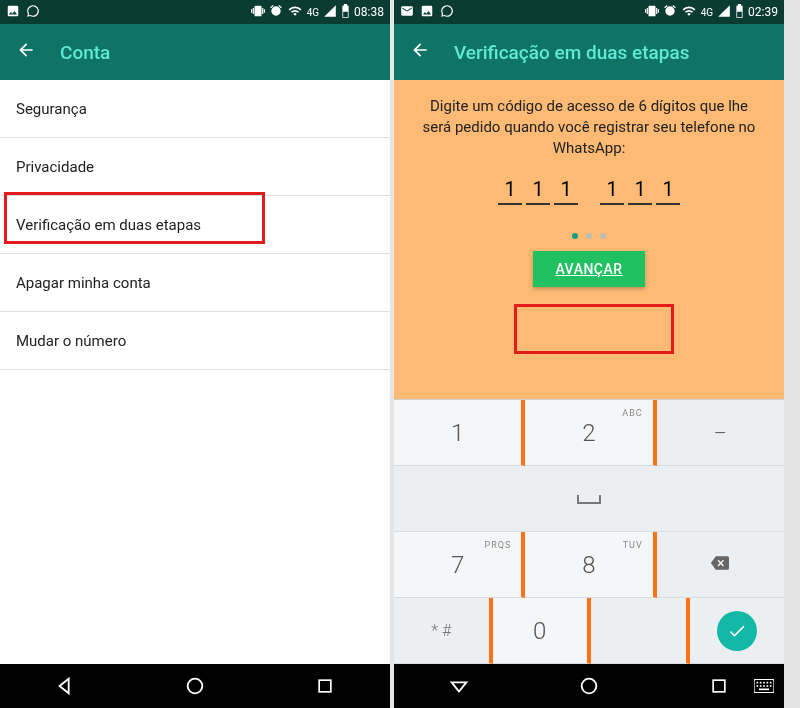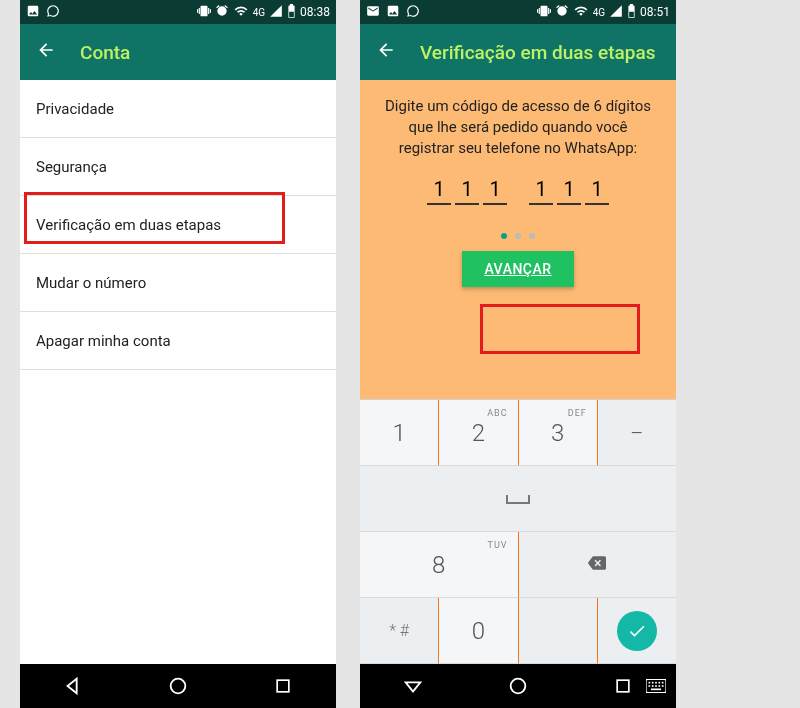--- a/index.html
+++ b/index.html
@@ -1,40 +1,40 @@
 <!DOCTYPE html>
 <html><head>
 <meta charset="utf-8">
 <style>
 * { margin: 0; padding: 0; box-sizing: border-box; font-family: Roboto, Arial, sans-serif; }
 body { background: #e5e5e5; display: flex; gap: 4px; width: 800px; height: 708px; }
-.phone { width: 316px; height: 708px; background: #fff; display: flex; flex-direction: column; position: relative; margin-left: 20px; }
+.phone { width: 390px; height: 708px; background: #fff; display: flex; flex-direction: column; position: relative; }
 .status-bar { height: 24px; background: #0b3c34; color: #fff; display: flex; align-items: center; justify-content: space-between; padding: 0 6px; font-size: 12px; }
 .status-left, .status-right { display: flex; align-items: center; gap: 6px; }
 .status-right { gap: 4px; }
-.app-bar { height: 56px; background: #0f7466; color: #bef264; display: flex; align-items: center; padding: 0 16px; gap: 24px; }
+.app-bar { height: 56px; background: #0f7466; color: #5eead4; display: flex; align-items: center; padding: 0 16px; gap: 24px; }
 .app-bar .title { font-size: 19px; font-weight: 500; }
 .back-arrow { width: 20px; height: 20px; }
 .list { flex: 1; background: #fff; }
 .list-item { height: 58px; display: flex; align-items: center; padding: 0 16px; border-bottom: 1px solid #e0e0e0; font-size: 15px; color: #222; }
 .highlight-red { border: 3px solid #e21b1b; position: absolute; pointer-events: none; }
 
 .instruction { text-align: center; padding: 16px 24px 8px; font-size: 15px; color: #222; line-height: 1.4; }
 .pin-row { display: flex; justify-content: center; gap: 6px; margin-top: 10px; }
 .pin-group { display: flex; gap: 4px; }
 .pin-digit { width: 24px; text-align: center; font-size: 20px; border-bottom: 2px solid #333; padding-bottom: 2px; }
 .dots { display: flex; justify-content: center; gap: 8px; margin-top: 28px; }
 .dot { width: 6px; height: 6px; border-radius: 50%; background: #bbb; }
 .dot.active { background: #0f9d84; }
 .btn-row { display: flex; justify-content: center; margin-top: 12px; position: relative; }
 .btn-primary { background: #1fc160; color: #fff; border: none; padding: 10px 22px; font-size: 14px; font-weight: 500; letter-spacing: 0.5px; box-shadow: 0 2px 4px rgba(0,0,0,0.25); text-decoration: underline; }
 
 .keyboard { background: #eceff1; border-top: 1px solid #d0d0d0; }
 .kb-row { display: flex; }
-.kb-key { flex: 1; height: 66px; display: flex; align-items: center; justify-content: center; flex-direction: column; border-right: 1px solid #f97316; border-bottom: 1px solid #dadada; background: #f5f6f7; position: relative; }
+.kb-key { flex: 1; height: 66px; display: flex; align-items: center; justify-content: center; flex-direction: column; border-right: 4px solid #f97316; border-bottom: 1px solid #dadada; background: #f5f6f7; position: relative; }
 .kb-key:last-child { border-right: none; }
 .kb-num { font-size: 24px; color: #555; font-weight: 300; }
 .kb-let { font-size: 9px; color: #888; position: absolute; top: 8px; right: 10px; letter-spacing: 1px; }
 .kb-fab { width: 40px; height: 40px; border-radius: 50%; background: #14b8a6; display: flex; align-items: center; justify-content: center; }
 
 .nav-bar { height: 44px; background: #000; display: flex; align-items: center; justify-content: space-around; }
 .nav-btn { width: 24px; height: 24px; display: flex; align-items: center; justify-content: center; }
 
 .ico { display: inline-block; }
 </style>
@@ -79,25 +79,25 @@
   <div class="app-bar">
     <span class="ico">
       <svg class="back-arrow" viewBox="0 0 24 24" fill="#fff">
           <path d="M20 11H7.83l5.59-5.59L12 4l-8 8 8 8 1.41-1.41L7.83 13H20z"></path>
         </svg>
     </span>
     <span class="title">Conta</span>
   </div>
 
   <div class="list">
+    <div class="list-item">Segurança</div>
     <div class="list-item">Privacidade</div>
-    <div class="list-item">Segurança</div>
     <div class="list-item">Verificação em duas etapas</div>
+    <div class="list-item">Apagar minha conta</div>
     <div class="list-item">Mudar o número</div>
-    <div class="list-item">Apagar minha conta</div>
   </div>
   <div class="highlight-red" style="left:4px; top:192px; width:261px; height:52px;"></div>
 
   <div class="nav-bar">
     <span class="nav-btn">
         <svg width="22" height="22" viewBox="0 0 24 24" fill="none" stroke="#fff" stroke-width="2">
           <path d="M16 4 L6 12 L16 20 Z" fill="none"></path>
         </svg>
       </span>
     <span class="nav-btn">
@@ -136,21 +136,21 @@
       <span class="ico"><svg width="16" height="14" viewBox="0 0 24 24" fill="#fff">
             <path d="M1 9l2 2a12.73 12.73 0 0118 0l2-2A15.56 15.56 0 001 9zm8 8l3 3 3-3a4.24 4.24 0 00-6 0zm-4-4l2 2a8.49 8.49 0 0110 0l2-2a11.31 11.31 0 00-14 0z"></path>
           </svg></span>
       <span style="font-size:10px">4G</span>
       <span class="ico"><svg width="14" height="14" viewBox="0 0 24 24" fill="#fff">
             <path d="M2 22h20V2z"></path>
           </svg></span>
       <span class="ico"><svg width="9" height="14" viewBox="0 0 10 18" fill="#fff">
             <path d="M8 2H7V0H3v2H2a1 1 0 00-1 1v14a1 1 0 001 1h6a1 1 0 001-1V3a1 1 0 00-1-1zM8 17H2v-7h6z"></path>
           </svg></span>
-      <span>08:51</span>
+      <span>02:39</span>
     </div>
   </div>
 
   <div class="app-bar">
     <span class="ico">
       <svg class="back-arrow" viewBox="0 0 24 24" fill="#fff">
           <path d="M20 11H7.83l5.59-5.59L12 4l-8 8 8 8 1.41-1.41L7.83 13H20z"></path>
         </svg>
     </span>
     <span class="title">Verificação em duas etapas</span>
@@ -188,36 +188,36 @@
 
     <div class="keyboard">
       <div class="kb-row">
         <div class="kb-key">
             <span class="kb-num">1</span>
           </div>
         <div class="kb-key">
             <span class="kb-let">ABC</span>
             <span class="kb-num">2</span>
           </div>
-        <div class="kb-key">
-            <span class="kb-let">DEF</span>
-            <span class="kb-num">3</span>
-          </div>
         <div class="kb-key" style="background:#eceff1">
             <span class="kb-num" style="font-size:20px">–</span>
           </div>
       </div>
       <div class="kb-row">
         <div class="kb-key" style="background:#eceff1">
             <svg width="26" height="12" viewBox="0 0 26 12" fill="none" stroke="#777" stroke-width="2">
               <path d="M2 2v8h22V2"></path>
             </svg>
           </div>
       </div>
       <div class="kb-row">
+        <div class="kb-key">
+            <span class="kb-let">PRQS</span>
+            <span class="kb-num">7</span>
+          </div>
         <div class="kb-key">
             <span class="kb-let">TUV</span>
             <span class="kb-num">8</span>
           </div>
         <div class="kb-key" style="background:#eceff1">
           <span><svg width="26" height="18" viewBox="0 0 24 24" fill="#666">
                 <path d="M22 3H7a1 1 0 00-.78.37l-6 8a1 1 0 000 1.26l6 8A1 1 0 007 21h15a2 2 0 002-2V5a2 2 0 00-2-2zm-4.71 12.29l-1.42 1.42L13 13.83l-2.87 2.88-1.42-1.42L11.59 12 8.71 9.13l1.42-1.42L13 10.59l2.87-2.88 1.42 1.42L14.41 12z"></path>
               </svg></span>
         </div>
       </div>

